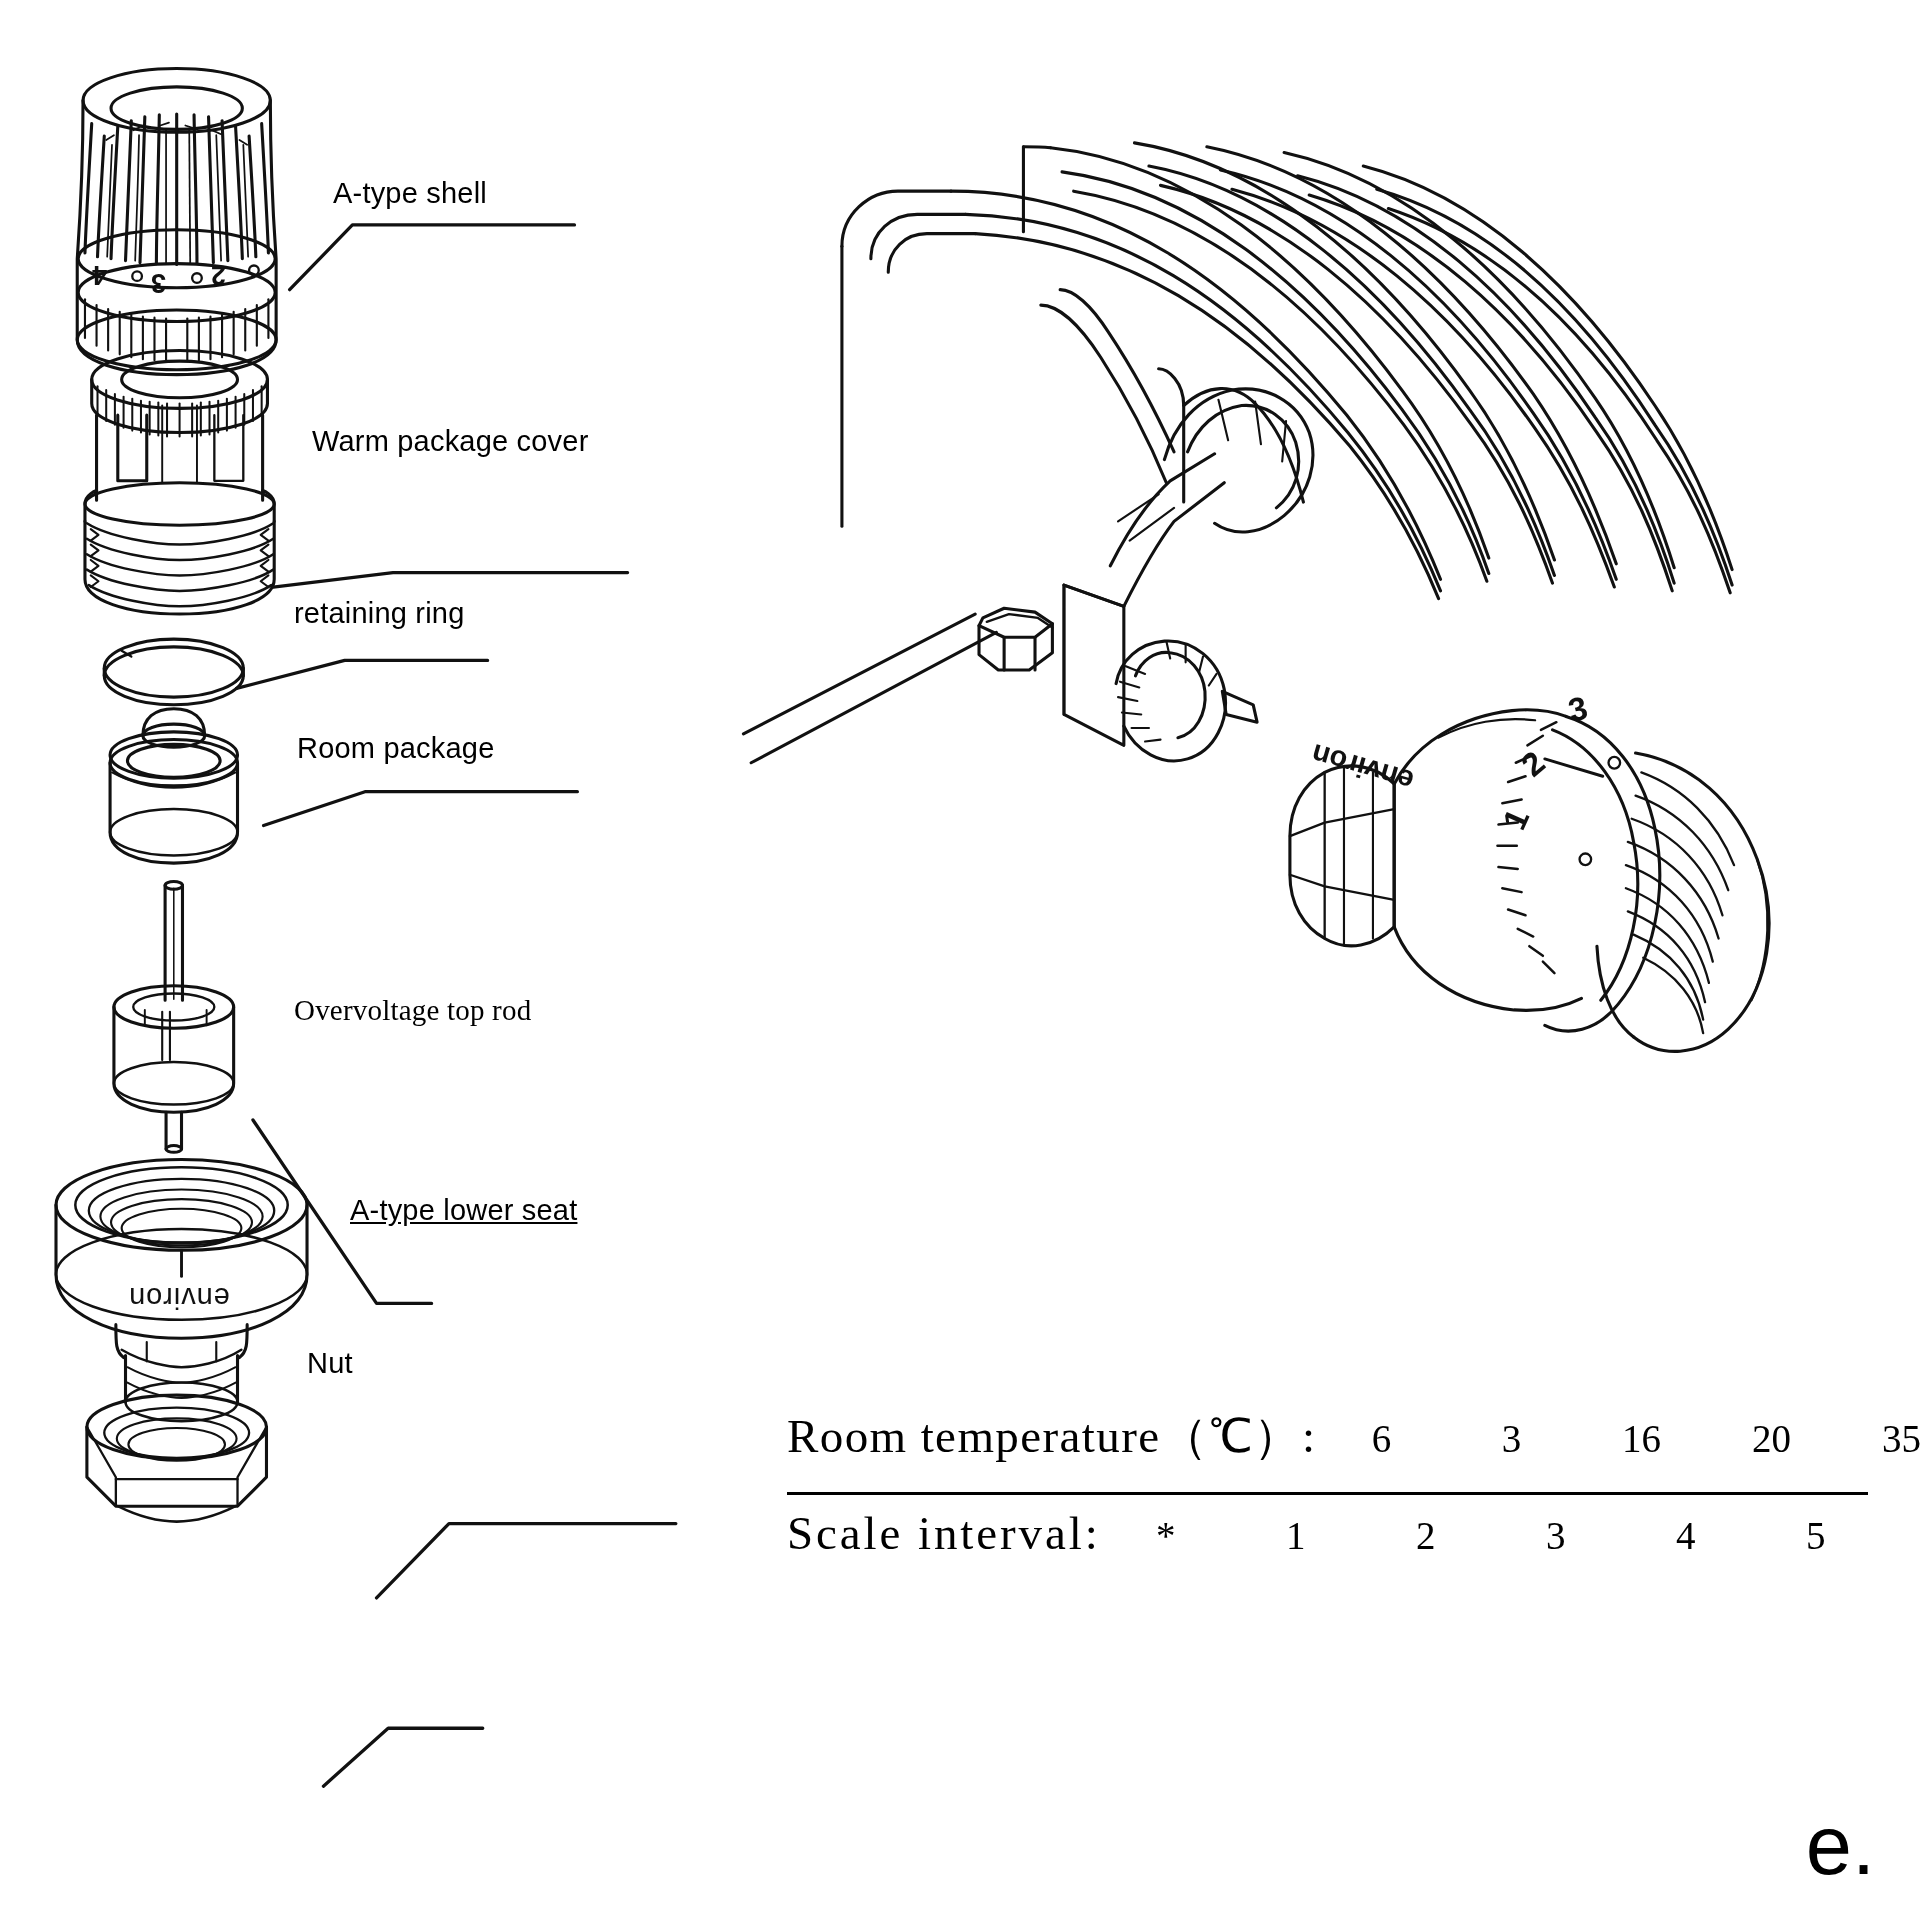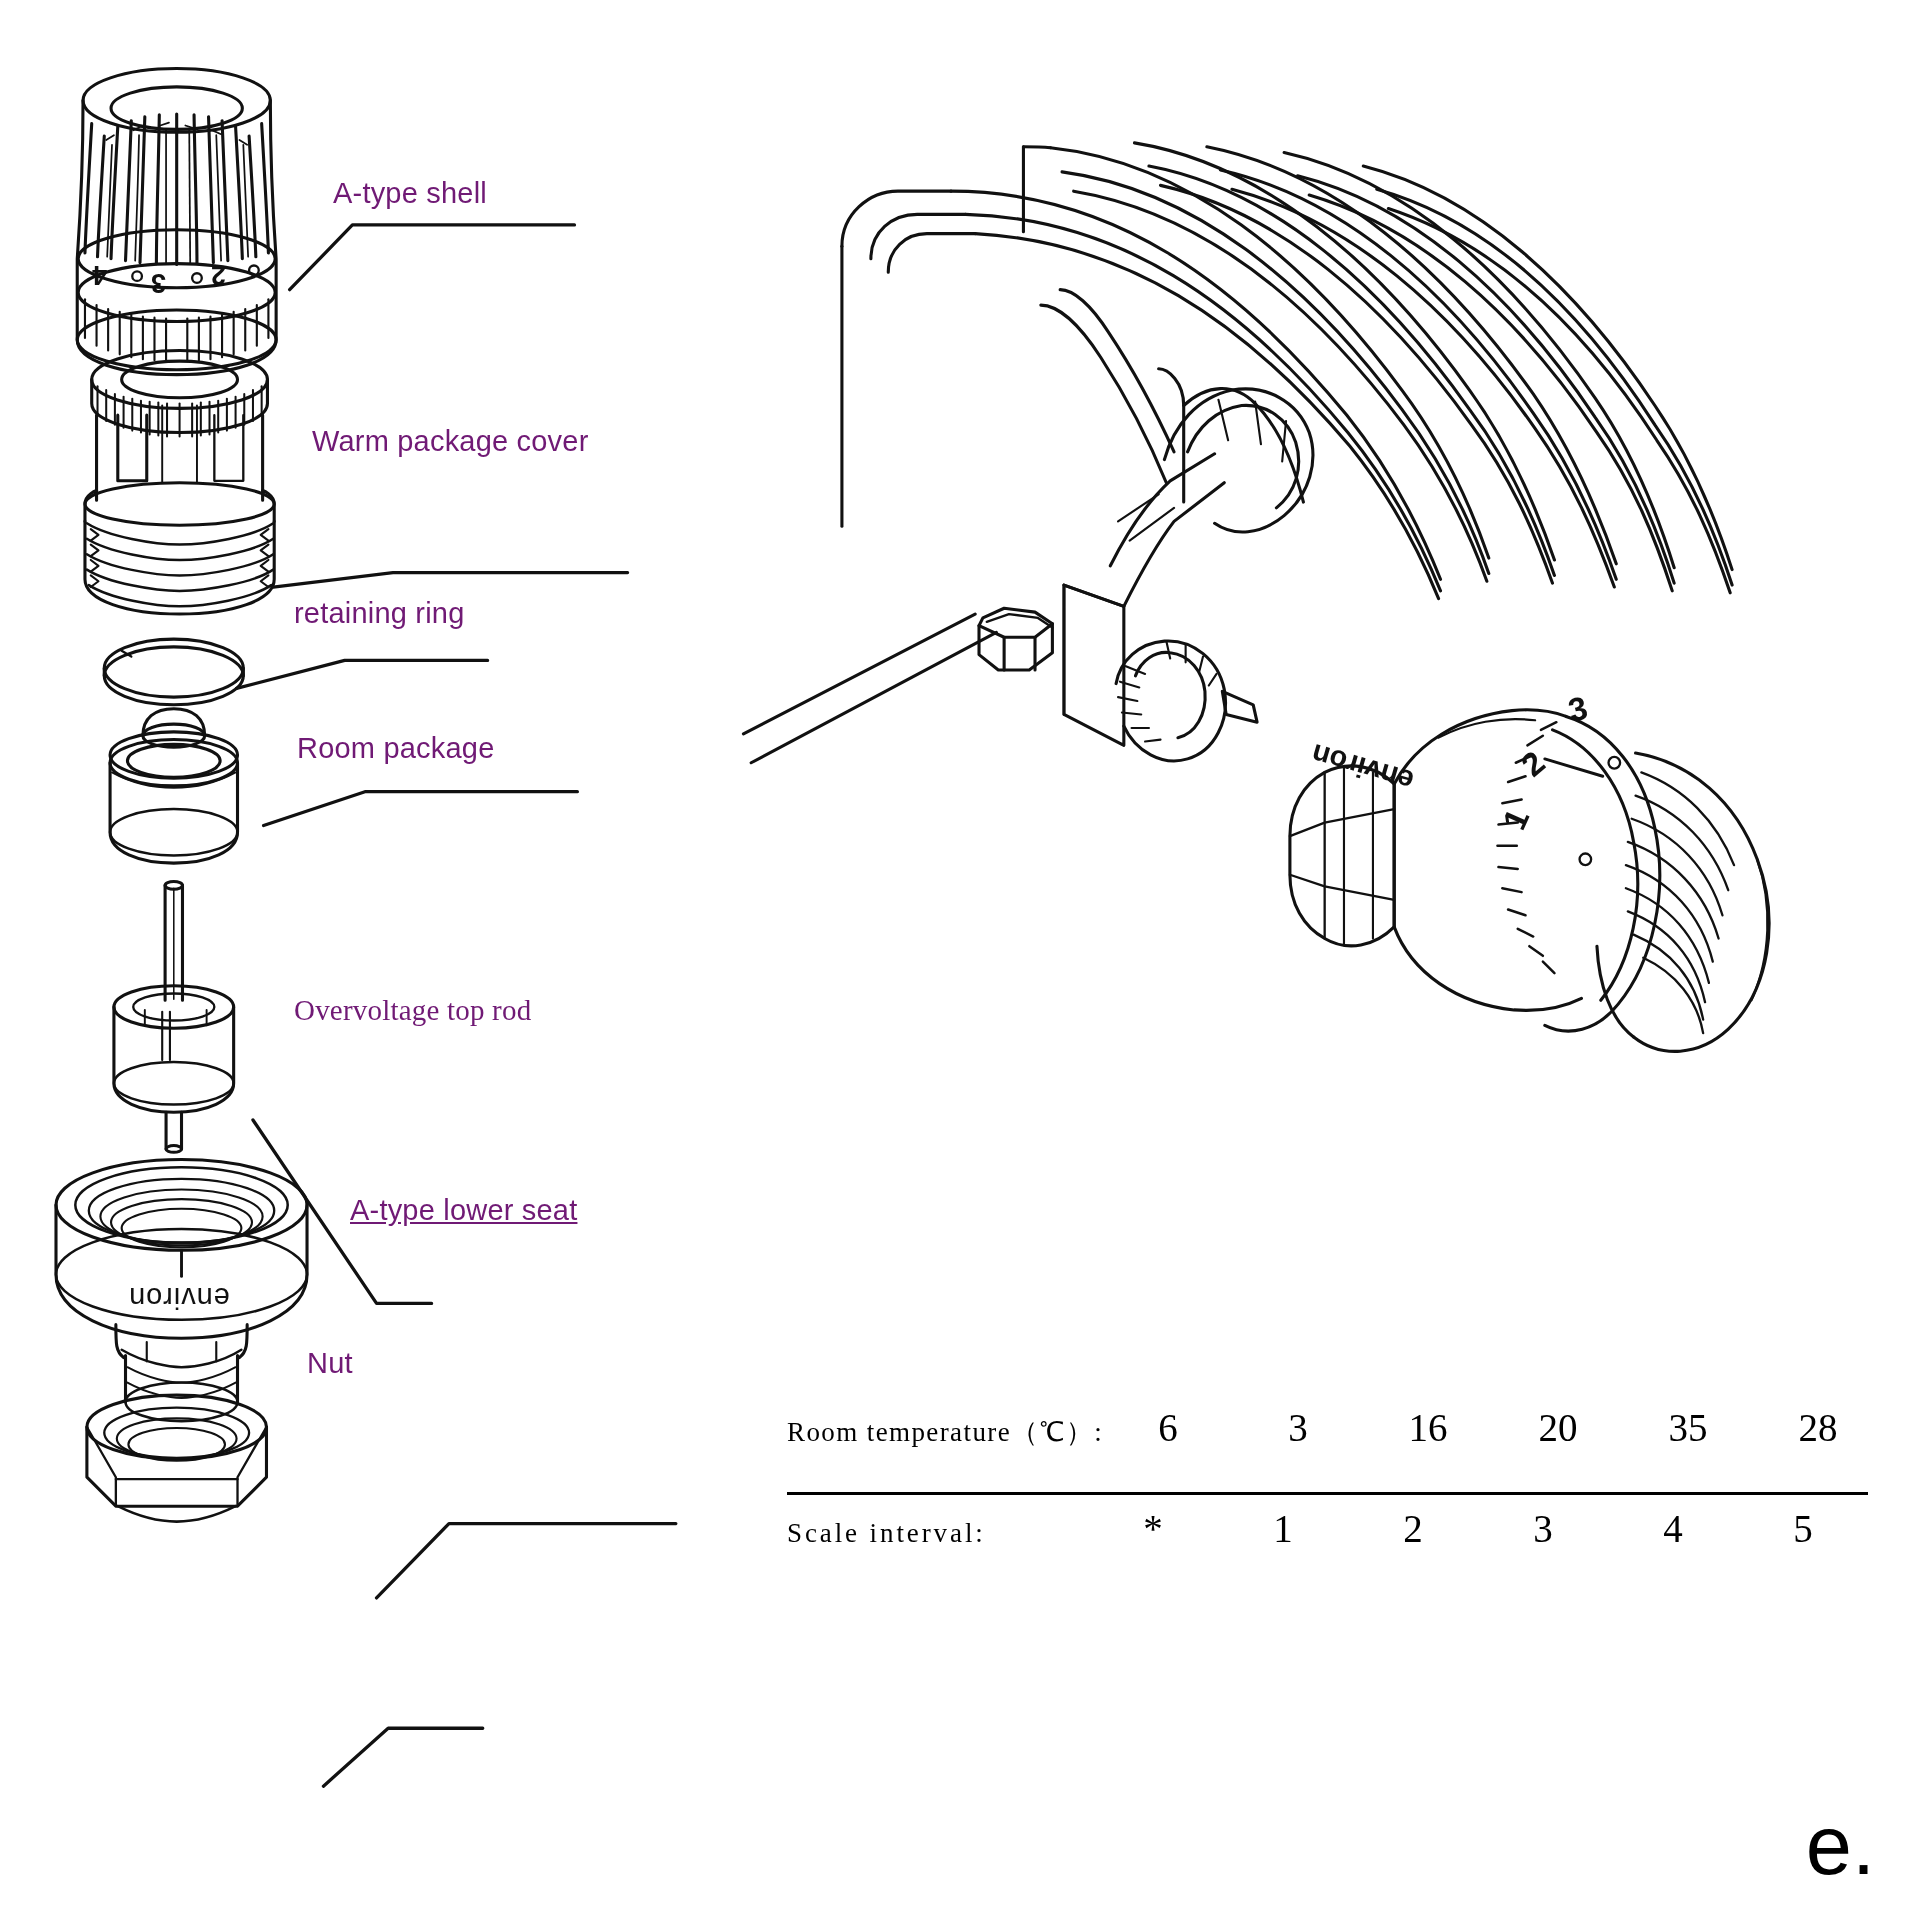--- a/index.html
+++ b/index.html
@@ -29,41 +29,41 @@
     width: 1931px;
     height: 1931px;
   }
 
   
   .callout {
     position: absolute;
     font-family: "Liberation Sans", sans-serif;
     font-size: 29px;
     font-weight: 400;
-    color: #701a75;
+    color: #000000;
     white-space: nowrap;
     letter-spacing: 0.2px;
   }
 
   
   .temp-table {
     position: absolute;
     left: 787px;
     top: 1405px;
     width: 1081px;
     font-family: "Liberation Serif", serif;
     color: #000;
   }
   .temp-row {
     display: flex;
     align-items: baseline;
     height: 79px;
   }
   .temp-label {
-    font-size: 27px;
+    font-size: 47px;
     letter-spacing: 1.4px;
     white-space: nowrap;
   }
   .temp-label.wide {
     letter-spacing: 2.9px;
     text-align: right;
   }
   .temp-vals {
     display: flex;
     flex: 1 1 auto;

